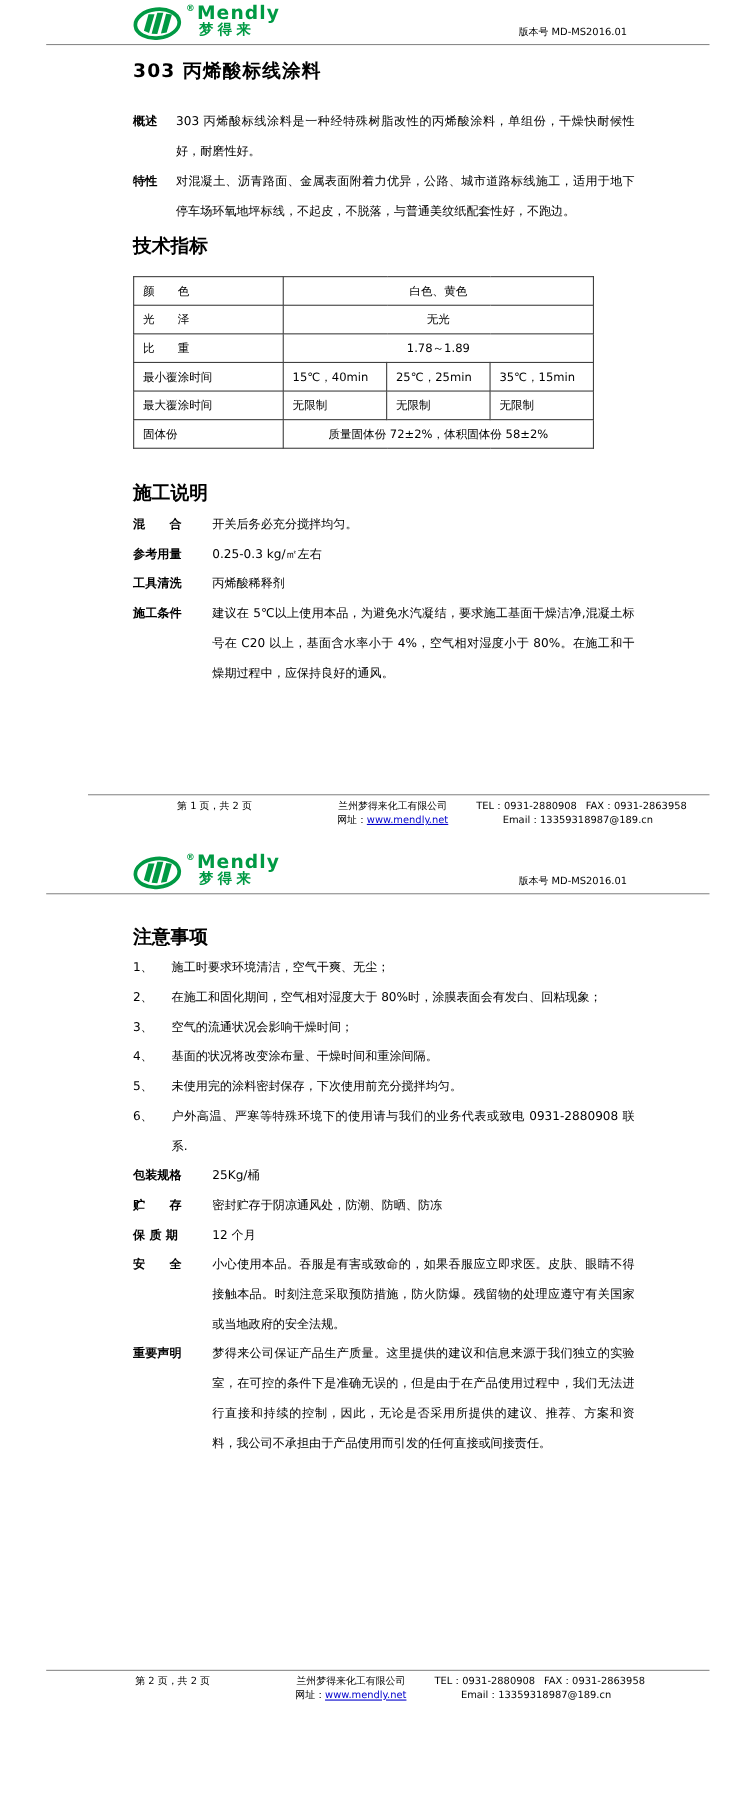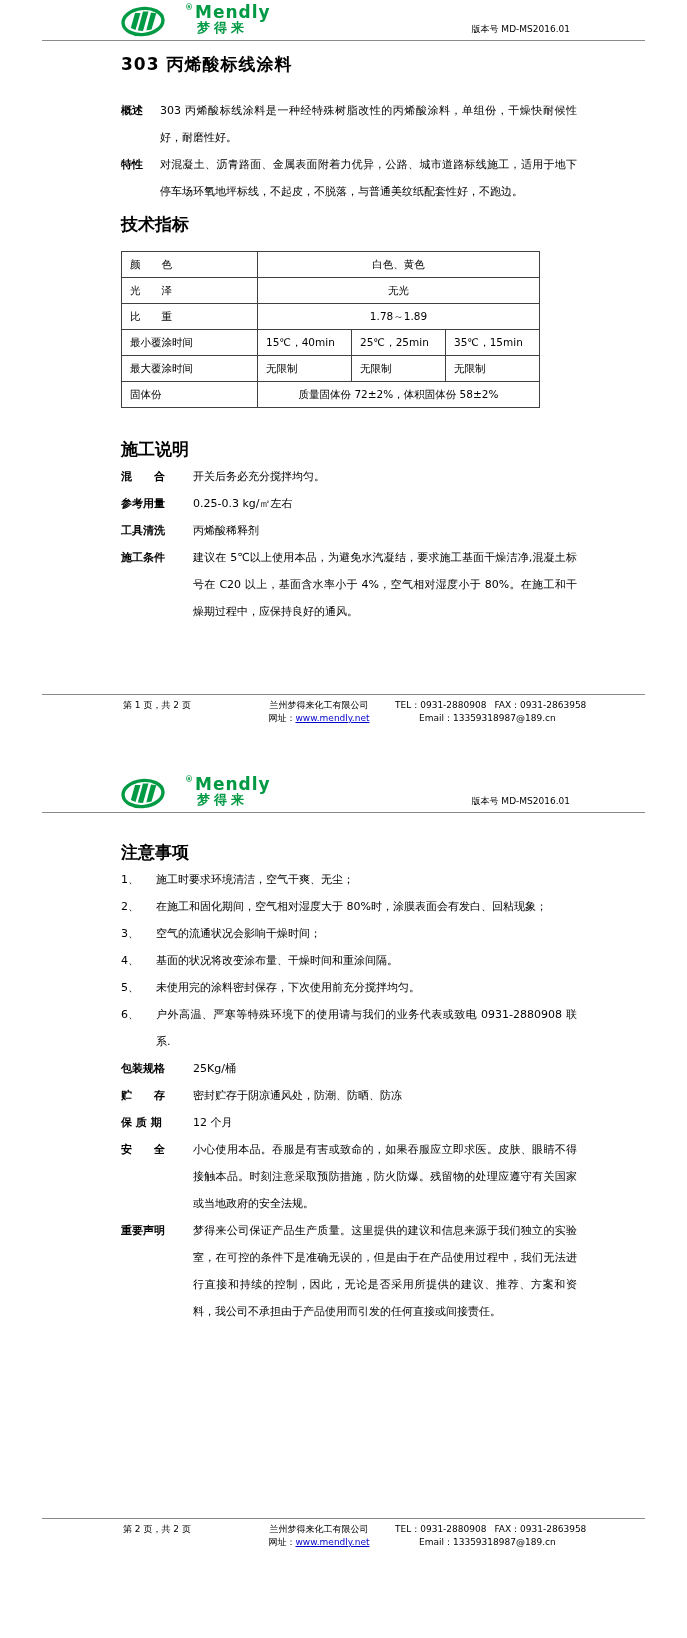--- a/index.html
+++ b/index.html
@@ -8,21 +8,21 @@
     font-family:"DejaVu Sans","Liberation Sans",sans-serif;
     -webkit-font-smoothing:antialiased;
   }
   .page{position:relative;overflow:hidden;}
   .page-1{height:760px;}
   .page-2{height:878px;}
 
   
   .header{display:flex;justify-content:space-between;align-items:flex-end;padding:4px 117px 2px 121px;}
   .page-2 .header{padding-top:16px;}
-  .logo{display:flex;align-items:flex-start;gap:16px;}
+  .logo{display:flex;align-items:flex-start;}
   .logo-mark{flex:none;margin-top:1px;}
   .logo-text{margin-left:2px;}
   .logo-en{font-size:17px;font-weight:bold;color:#009a44;letter-spacing:1px;line-height:1;}
   .reg{font-size:8px;vertical-align:top;font-weight:bold;color:#009a44;margin-right:1px;}
   .logo-cn{font-size:13px;font-weight:bold;color:#009a44;letter-spacing:4px;line-height:1.15;margin-left:12px;}
   .version{font-size:9px;padding-bottom:2px;white-space:nowrap;}
   .rule{border-top:1px solid #8a8a8a;margin:0 42px;}
 
   
   .title{font-size:17px;font-weight:bold;margin:12px 117px 0 121px;letter-spacing:1px;}
@@ -38,21 +38,21 @@
 
   
   .spec-table{border-collapse:collapse;margin:13px 0 0 121px;font-size:10.5px;table-layout:fixed;}
   .spec-table td{border:1px solid #404040;height:23px;padding:1px 8px;overflow:hidden;white-space:nowrap;}
   .spec-table td.c1{width:119px;}
   .spec-table td.cv{width:77px;}
   .spec-table td.span{text-align:center;}
 
   
   .footer{position:absolute;left:0;right:0;}
-  .page-1 .footer{top:694px;}
+  .page-1 .footer{top:722px;padding-left:38px;}
   .page-2 .footer{top:758px;}
   .footer-rule{border-top:1px solid #8a8a8a;margin:0 42px;}
   .footer-cols{display:flex;padding:4px 40px 0 123px;font-size:9px;line-height:13px;}
   .f-page{width:130px;}
   .f-center{width:132px;text-align:center;white-space:nowrap;}
   .f-right{margin-left:10px;text-align:left;white-space:nowrap;}
   .telfax span{margin-right:8px;}
   .f-email{margin-left:24px;}
   a.link{color:#0000cc;text-decoration:underline;cursor:pointer;}
 </style>

